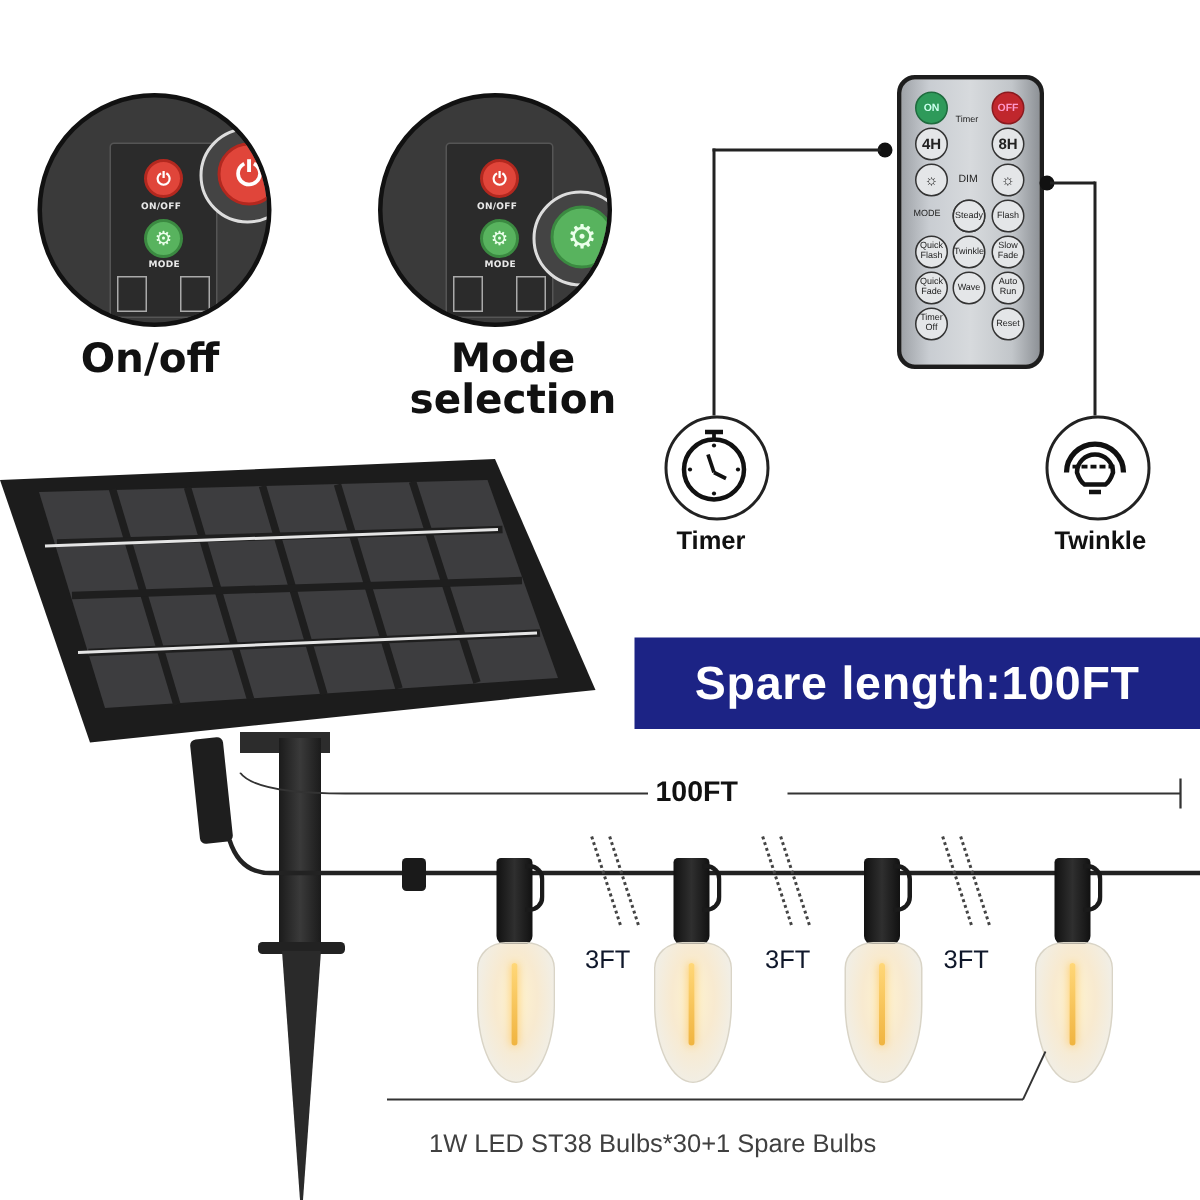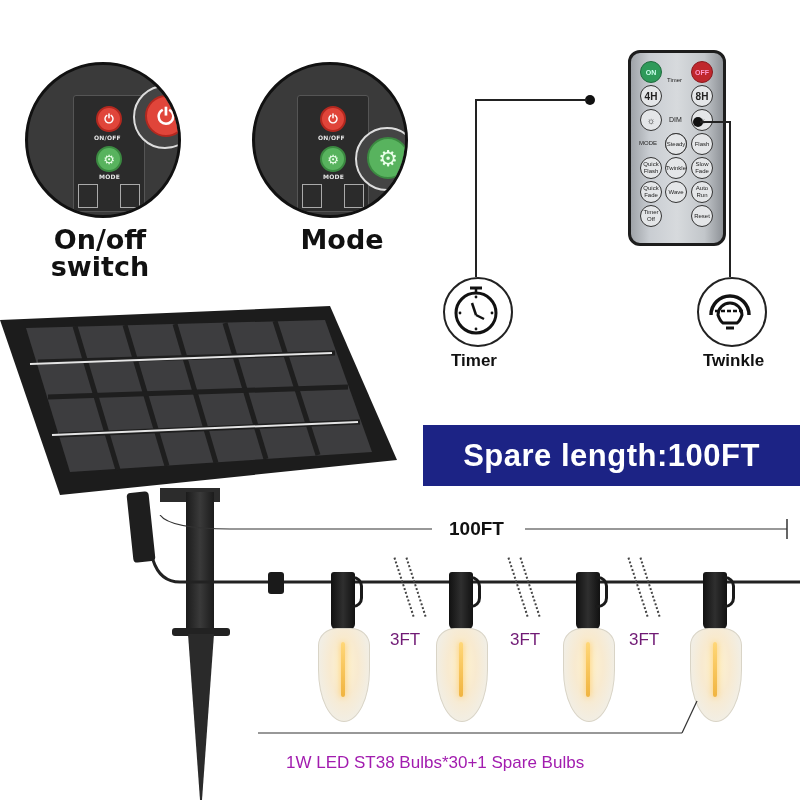--- a/index.html
+++ b/index.html
@@ -8,34 +8,34 @@
   .circle-callout { position:absolute; width:150px; height:150px; border-radius:50%; background:#3a3a3a; border:3px solid #111; overflow:hidden; }
   .ctrl-plate { position:absolute; left:45px; top:30px; width:70px; height:115px; background:#2b2b2b; border:1px solid #555; border-radius:3px; }
   .btn-red { position:absolute; width:22px; height:22px; border-radius:50%; background:#e0453a; border:2px solid #b3281f; display:flex; align-items:center; justify-content:center; color:#fff; font-size:12px; font-weight:bold; }
   .btn-green { position:absolute; width:22px; height:22px; border-radius:50%; background:#58b35e; border:2px solid #3b8a41; display:flex; align-items:center; justify-content:center; color:#eaffea; font-size:13px; }
   .tiny-label { position:absolute; color:#e8e8e8; font-size:6px; font-weight:bold; font-family:"DejaVu Sans", sans-serif; letter-spacing:0.2px; }
   .zoom-bubble { position:absolute; width:60px; height:60px; border-radius:50%; background:#444; border:2px solid #ddd; }
   .big-btn-red { position:absolute; left:10px; top:8px; width:38px; height:38px; border-radius:50%; background:#e0453a; border:2px solid #b3281f; display:flex; align-items:center; justify-content:center; color:#fff; font-size:22px; font-weight:bold; }
   .big-btn-green { position:absolute; left:10px; top:8px; width:38px; height:38px; border-radius:50%; background:#58b35e; border:2px solid #3b8a41; display:flex; align-items:center; justify-content:center; color:#eaffea; font-size:22px; }
   .caption { position:absolute; text-align:center; font-family:"DejaVu Sans", sans-serif; font-weight:bold; color:#111; font-size:27px; line-height:27px; }
   
-  .remote { position:absolute; left:628px; top:50px; width:92px; height:190px; background:linear-gradient(90deg,#9fa3a8 0%,#c9cdd2 20%,#d7dadd 50%,#c2c6ca 80%,#8e9297 100%); border:3px solid #1d1d1d; border-radius:12px; }
+  .remote { position:absolute; left:598px; top:50px; width:92px; height:190px; background:linear-gradient(90deg,#9fa3a8 0%,#c9cdd2 20%,#d7dadd 50%,#c2c6ca 80%,#8e9297 100%); border:3px solid #1d1d1d; border-radius:12px; }
   .rbtn { position:absolute; width:20px; height:20px; border-radius:50%; border:1.5px solid #333; background:#e4e6e8; color:#222; font-size:6px; line-height:7px; display:flex; align-items:center; justify-content:center; text-align:center; font-family:"Liberation Sans", sans-serif; }
   .rbtn.big { font-size:10px; font-weight:bold; }
   .rlabel { position:absolute; font-size:6px; color:#222; font-family:"Liberation Sans", sans-serif; }
   
   .line { position:absolute; background:#222; }
   .dot { position:absolute; width:10px; height:10px; border-radius:50%; background:#111; }
   .icon-circle { position:absolute; width:66px; height:66px; border-radius:50%; border:2px solid #222; background:#fff; }
   .feat-label { position:absolute; font-family:"Liberation Sans", sans-serif; font-weight:bold; font-size:17px; color:#111; }
   
   .banner { position:absolute; left:423px; top:425px; width:377px; height:61px; background:#1c2385; color:#fff; font-family:"Liberation Sans", sans-serif; font-weight:bold; font-size:31px; display:flex; align-items:center; justify-content:center; letter-spacing:0.5px; }
   .dim-label { position:absolute; font-family:"Liberation Sans", sans-serif; font-weight:bold; font-size:19px; color:#111; }
-  .ft-label { position:absolute; font-family:"Liberation Sans", sans-serif; font-size:17px; color:#701a75; }
-  .bottom-label { position:absolute; font-family:"Liberation Sans", sans-serif; font-size:17px; color:#a21caf; }
+  .ft-label { position:absolute; font-family:"Liberation Sans", sans-serif; font-size:17px; color:#0f172a; }
+  .bottom-label { position:absolute; font-family:"Liberation Sans", sans-serif; font-size:17px; color:#404040; }
   
   .bulb { position:absolute; width:50px; height:150px; }
   .socket { position:absolute; left:13px; top:0; width:24px; height:58px; background:linear-gradient(90deg,#111,#2f2f2f 50%,#111); border-radius:3px 3px 6px 6px; }
   .socket-hook { position:absolute; left:32px; top:4px; width:10px; height:26px; border:3px solid #1a1a1a; border-left:none; border-radius:0 10px 10px 0; }
   .glass { position:absolute; left:0; top:56px; width:50px; height:92px; background:radial-gradient(ellipse at 50% 40%, #fff3cf 0%, #f8ead0 40%, #f0efe9 80%); border:1.5px solid #d9d4c6; border-radius:22px 22px 30px 30px / 20px 20px 60px 60px; }
   .filament { position:absolute; left:23px; top:70px; width:4px; height:55px; background:linear-gradient(#ffd778,#f0b440); border-radius:2px; box-shadow:0 0 6px #ffc65a; }
   .slash { position:absolute; width:1px; height:62px; border-left:2px dotted #444; transform:rotate(-18deg); }
 </style>
 </head>
 <body>
@@ -48,38 +48,38 @@
     <span class="tiny-label" style="left:25px;top:77px;">MODE</span>
     <div style="position:absolute;left:4px;top:88px;width:18px;height:22px;border:1px solid #aaa;"></div>
     <div style="position:absolute;left:46px;top:88px;width:18px;height:22px;border:1px solid #aaa;"></div>
   </div>
   <div class="zoom-bubble" style="left:105px;top:20px;">
     <div class="big-btn-red">⏻</div>
   </div>
 </div>
 <div class="caption" style="left:20px;top:226px;width:160px;">
   <div>On/off</div>
-  <div>switch</div>
 </div>
 
 <div class="circle-callout" style="left:252px;top:62px;">
   <div class="ctrl-plate" style="left:42px;">
     <div class="btn-red" style="left:22px;top:10px;">⏻</div>
     <span class="tiny-label" style="left:20px;top:38px;">ON/OFF</span>
     <div class="btn-green" style="left:22px;top:50px;">⚙</div>
     <span class="tiny-label" style="left:25px;top:77px;">MODE</span>
     <div style="position:absolute;left:4px;top:88px;width:18px;height:22px;border:1px solid #aaa;"></div>
     <div style="position:absolute;left:46px;top:88px;width:18px;height:22px;border:1px solid #aaa;"></div>
   </div>
   <div class="zoom-bubble" style="left:100px;top:62px;">
     <div class="big-btn-green">⚙</div>
   </div>
 </div>
 <div class="caption" style="left:262px;top:226px;width:160px;">
   <div>Mode</div>
+  <div>selection</div>
 </div>
 
 <div class="remote">
   <div class="rbtn big" style="left:9px;top:8px;background:#2e9a5a;color:#cfe;border-color:#1f6b3e;font-size:7px;">ON</div>
   <div class="rbtn big" style="left:60px;top:8px;background:#c0272d;color:#f9c;border-color:#8a1a1f;font-size:7px;">OFF</div>
   <span class="rlabel" style="left:36px;top:24px;">Timer</span>
   <div class="rbtn big" style="left:9px;top:32px;">4H</div>
   <div class="rbtn big" style="left:34px;top:32px;margin-top:48px;">6H</div>
   <div class="rbtn big" style="left:60px;top:32px;text-align:right;">8H</div>
   <div class="rbtn big" style="left:9px;top:56px;">☼</div>
@@ -158,21 +158,21 @@
 </svg>
 <div style="position:absolute;left:268px;top:572px;width:16px;height:22px;background:#1a1a1a;border-radius:3px;"></div>
 
 <div class="banner">Spare length:100FT</div>
 
 <svg width="800" height="40" style="position:absolute;left:0;top:515px;">
   <path d="M160 0 Q170 14 230 14 L432 14" fill="none" stroke="#333" stroke-width="1.2"></path>
   <line x1="525" y1="14" x2="787" y2="14" stroke="#333" stroke-width="1.2"></line>
   <line x1="787" y1="4" x2="787" y2="24" stroke="#333" stroke-width="1.5"></line>
 </svg>
-<span class="dim-label" style="left:437px;top:518px;margin-left:12px;">100FT</span>
+<span class="dim-label" style="left:437px;top:518px;">100FT</span>
 
 <div class="bulb" style="left:318px;top:572px;">
   <div class="socket"></div>
     <div class="socket-hook"></div>
   <div class="glass"></div>
     <div class="filament"></div>
 </div>
 <div class="bulb" style="left:436px;top:572px;">
   <div class="socket"></div>
     <div class="socket-hook"></div>

